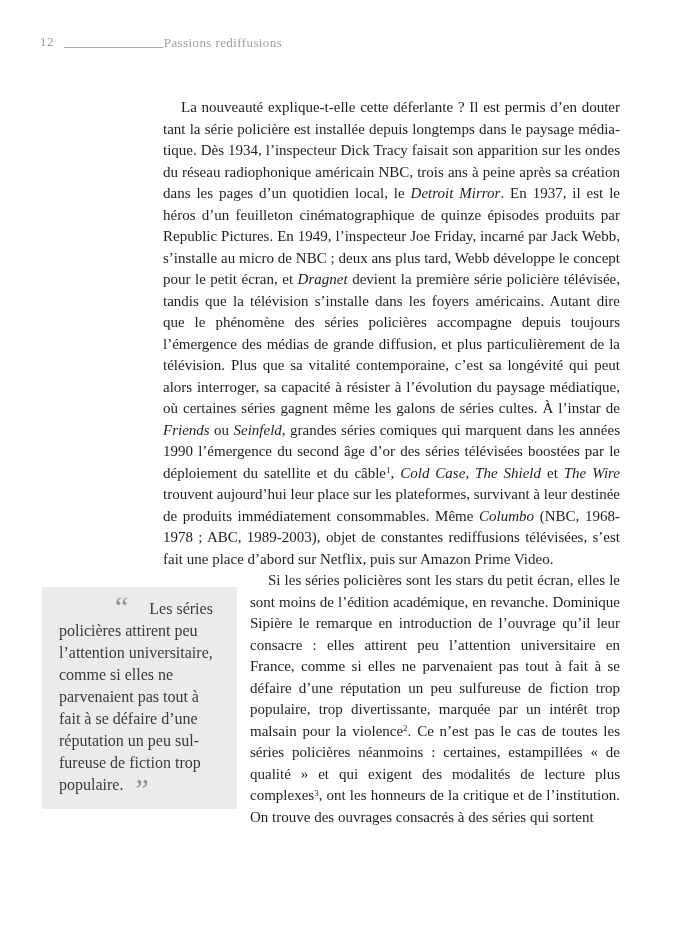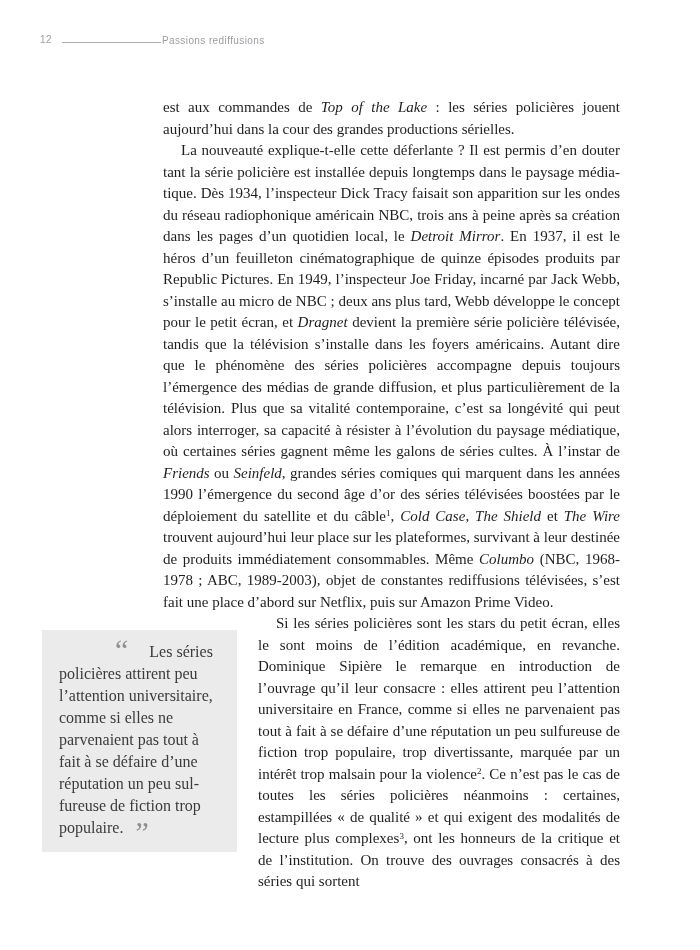--- a/index.html
+++ b/index.html
@@ -11,22 +11,22 @@
     font-family: "Liberation Serif", serif;
     color: #1e1e1e;
   }
   
   .running-header {
     position: absolute;
     left: 40px; top: 34px;
     width: 620px;
     display: flex;
     align-items: flex-end;
-    font-family: Liberation Sans, sans-serif;
-    font-size: 10px;
+    font-family: Liberation Serif, serif;
+    font-size: 13px;
     color: #9a9da0;
     letter-spacing: 0.4px;
     text-align: center;
   }
   .running-header .folio { padding-bottom: 1px; }
   .running-header .rule {
     display: inline-block;
     width: 99px;
     border-bottom: 1px solid #a9acae;
     margin: 0 1px 3px 10px;
@@ -73,36 +73,35 @@
     font-family: "Liberation Serif", serif;
     font-size: 30px;
     line-height: 0;
     color: #8f8f8f;
     letter-spacing: -1px;
   }
   .qmark.open  { margin-right: 22px; position: relative; top: 3px; }
   .qmark.close { margin-left: 12px;  position: relative; top: 9px; }
   .narrow-col {
     flex: 1 1 auto;
-    padding-left: 21px;
+    padding-left: 13px;
     min-width: 0;
   }
 </style>
 </head>
 <body>
 
 <div class="running-header">
   <span class="folio">12</span>
   <span class="rule"></span>
   <span class="title">Passions rediffusions</span>
 </div>
 
 <div class="text-column">
 
-  <p><span>est aux commandes de </span><span class="it">Top of the Lake</span><span>&nbsp;: les séries policières jouent aujourd’hui dans la cour des grandes productions sérielles.</span></p>
 
   <p class="indent"><span>La nouveauté explique-t-elle cette déferlante&nbsp;? Il est permis d’en douter tant la série policière est installée depuis longtemps dans le paysage média­tique. Dès 1934, l’inspecteur Dick Tracy faisait son apparition sur les ondes du réseau radiophonique américain NBC, trois ans à peine après sa création dans les pages d’un quotidien local, le </span><span class="it">Detroit Mirror</span><span>. En 1937, il est le héros d’un feuilleton cinématographique de quinze épisodes produits par Republic Pictures. En 1949, l’inspecteur Joe Friday, incarné par Jack Webb, s’installe au micro de NBC&nbsp;; deux ans plus tard, Webb développe le concept pour le petit écran, et </span><span class="it">Dragnet</span><span> devient la première série policière télévisée, tandis que la télévision s’installe dans les foyers américains. Autant dire que le phénomène des séries policières accompagne depuis toujours l’émergence des médias de grande diffusion, et plus particulièrement de la télévision. Plus que sa vitalité contemporaine, c’est sa longévité qui peut alors interroger, sa capacité à résister à l’évolution du paysage médiatique, où certaines séries gagnent même les galons de séries cultes. À l’instar de </span><span class="it">Friends</span><span> ou </span><span class="it">Seinfeld</span><span>, grandes séries comiques qui marquent dans les années 1990 l’émergence du second âge d’or des séries télévisées boostées par le déploiement du satellite et du câble</span><span class="sup">1</span><span>, </span><span class="it">Cold Case</span><span>, </span><span class="it">The Shield</span><span> et </span><span class="it">The Wire</span><span> trouvent aujourd’hui leur place sur les plateformes, survivant à leur destinée de produits immé­diatement consommables. Même </span><span class="it">Columbo</span><span> (NBC, 1968-1978&nbsp;; ABC, 1989-2003), objet de constantes rediffusions télévisées, s’est fait une place d’abord sur Netflix, puis sur Amazon Prime Video.</span></p>
 
   <div class="quote-row">
 
     <div class="pull-quote">
       <span class="quote-body"><span class="qmark open">“</span><span>Les séries policières attirent peu l’attention universi­taire, comme si elles ne parvenaient pas tout à fait à se défaire d’une réputation un peu sul­fureuse de fiction trop populaire.</span><span class="qmark close">”</span></span>
     </div>
 
     <p class="narrow-col indent"><span>Si les séries policières sont les stars du petit écran, elles le sont moins de l’édition académique, en revanche. Dominique Sipière le remarque en introduction de l’ouvrage qu’il leur consacre&nbsp;: elles attirent peu l’attention universitaire en France, comme si elles ne parvenaient pas tout à fait à se défaire d’une réputation un peu sulfureuse de fiction trop populaire, trop divertissante, marquée par un intérêt trop malsain pour la violence</span><span class="sup">2</span><span>. Ce n’est pas le cas de toutes les séries policières néanmoins&nbsp;: certaines, estampillées «&nbsp;de qualité&nbsp;» et qui exigent des modalités de lecture plus complexes</span><span class="sup">3</span><span>, ont les honneurs de la critique et de l’institution. On trouve des ouvrages consacrés à des séries qui sortent</span></p>

